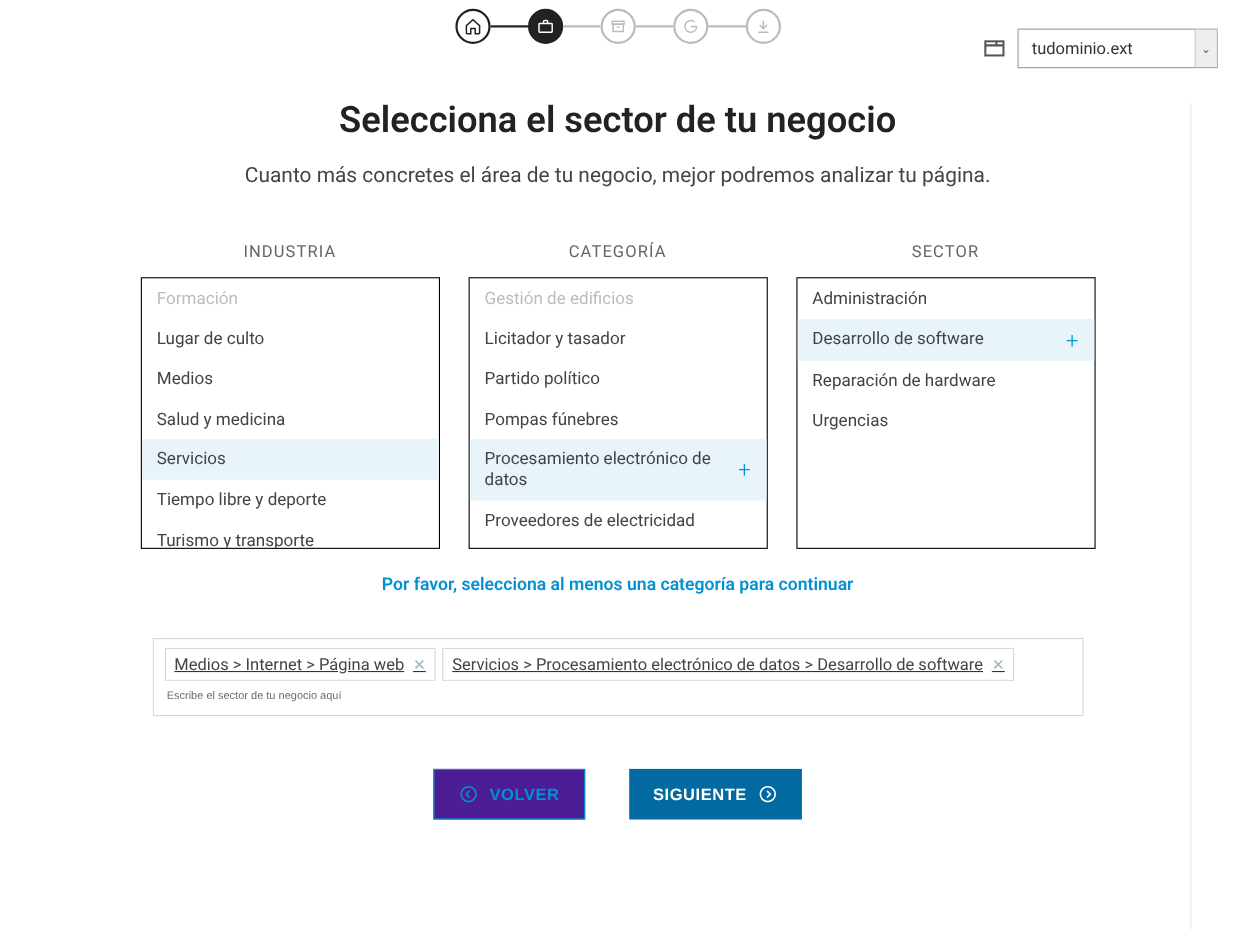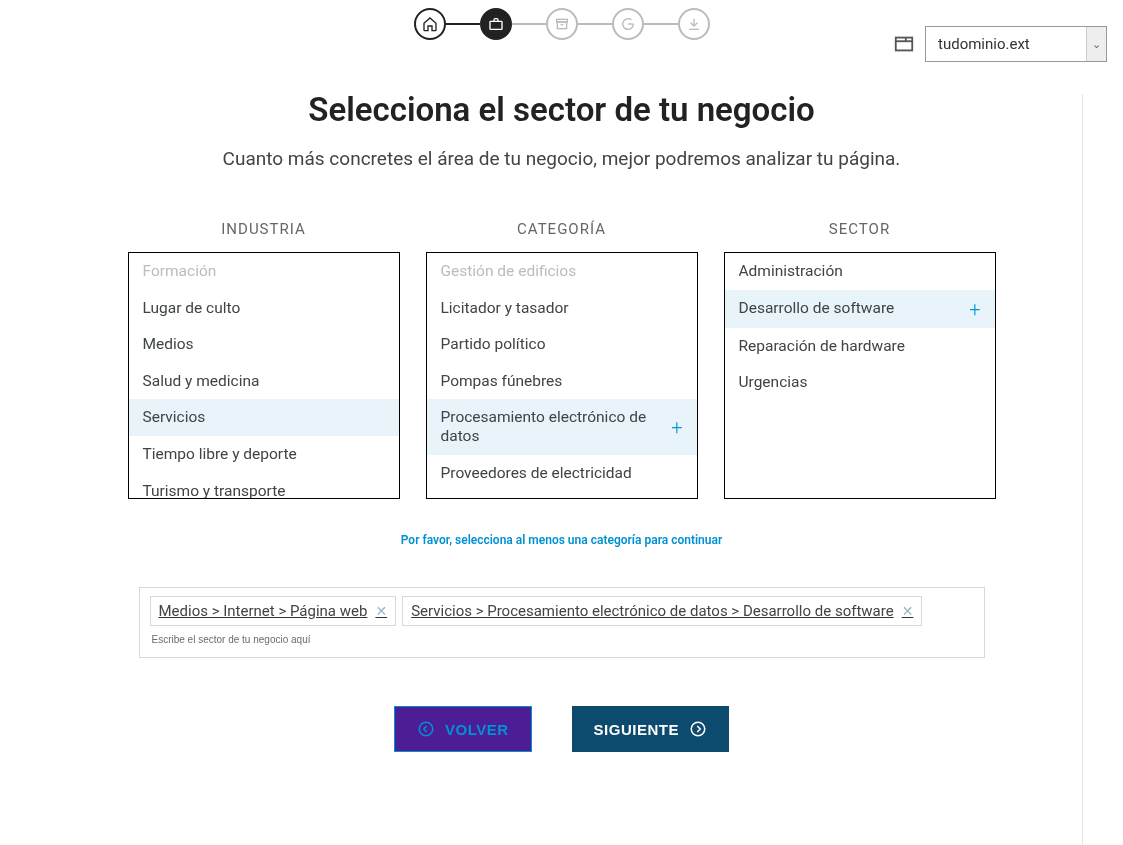--- a/index.html
+++ b/index.html
@@ -106,22 +106,22 @@
     line-height: 1.2;
   }
   .item.faded { color: #bcbcbc; }
   .item.selected { background: #e8f4fa; }
   .item.partial { color:#bcbcbc; padding-top:9px; padding-bottom:0; }
   .plus { color: #0099d8; font-size: 20px; font-weight: 300; line-height:1; }
   .hint {
     text-align: center;
     color: #0091d2;
     font-weight: 600;
-    font-size: 12px;
-    margin-top: 34px;
+    font-size: 16px;
+    margin-top: 22px;
   }
   .chipbox {
     border: 1px solid #d8d8d8;
     margin: 40px auto 0;
     width: 846px;
     padding: 8px 10px 10px;
   }
   .chips-row { display:flex; flex-wrap:wrap; gap:6px;text-decoration:underline; }
   .chip {
     border: 1px solid #d8d8d8;
@@ -149,21 +149,21 @@
     font-weight: 700;
     letter-spacing: 0.5px;
     display: inline-flex; align-items: center; gap: 10px;
     cursor: pointer;
     border: none;
   }
   .btn-outline {
     background: #4c1d95; color: #0091d2; border: 1px solid #0091d2;
   }
   .btn-primary {
-    background: #0c4a6e; color: #fff;
+    background: #0369a1; color: #fff;
   }
   .btn svg { width: 18px; height: 18px; }
   .right-border {
     position:absolute; top:94px; right:40px; bottom:0; width:1px; background:#e6e6e6;
   }
 </style>
 </head>
 <body>
 
 <div class="right-border"></div>

